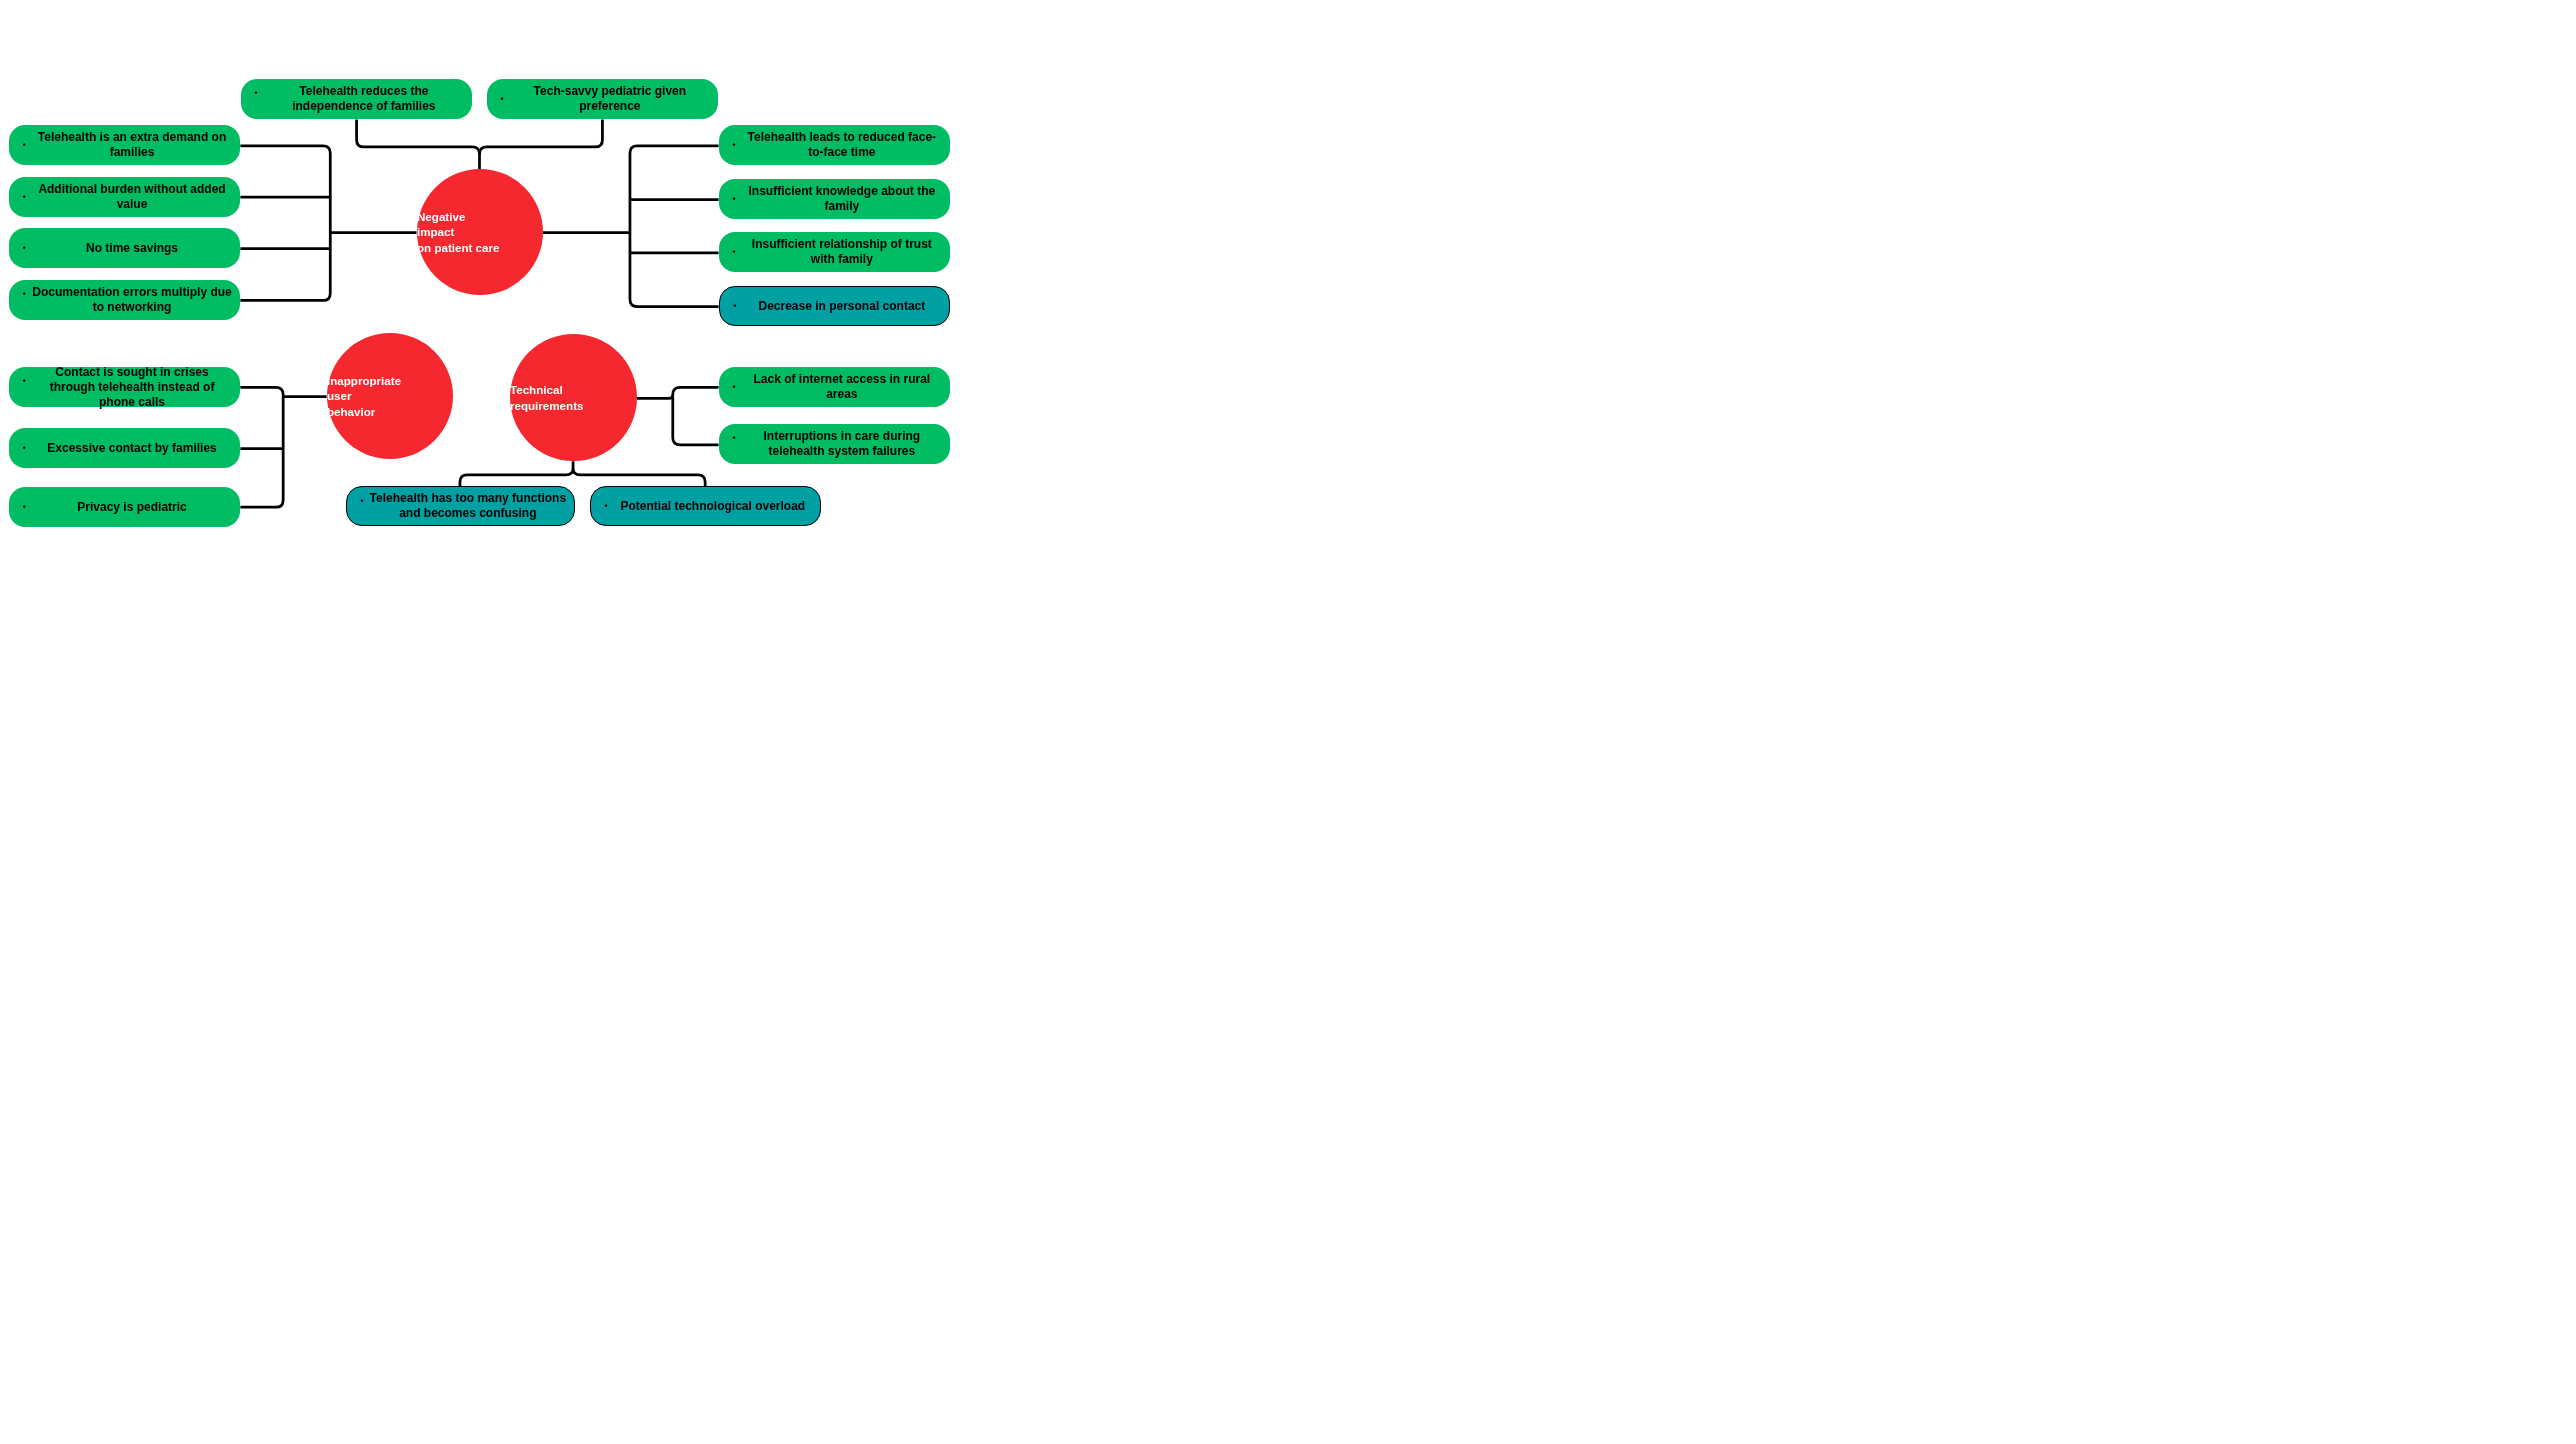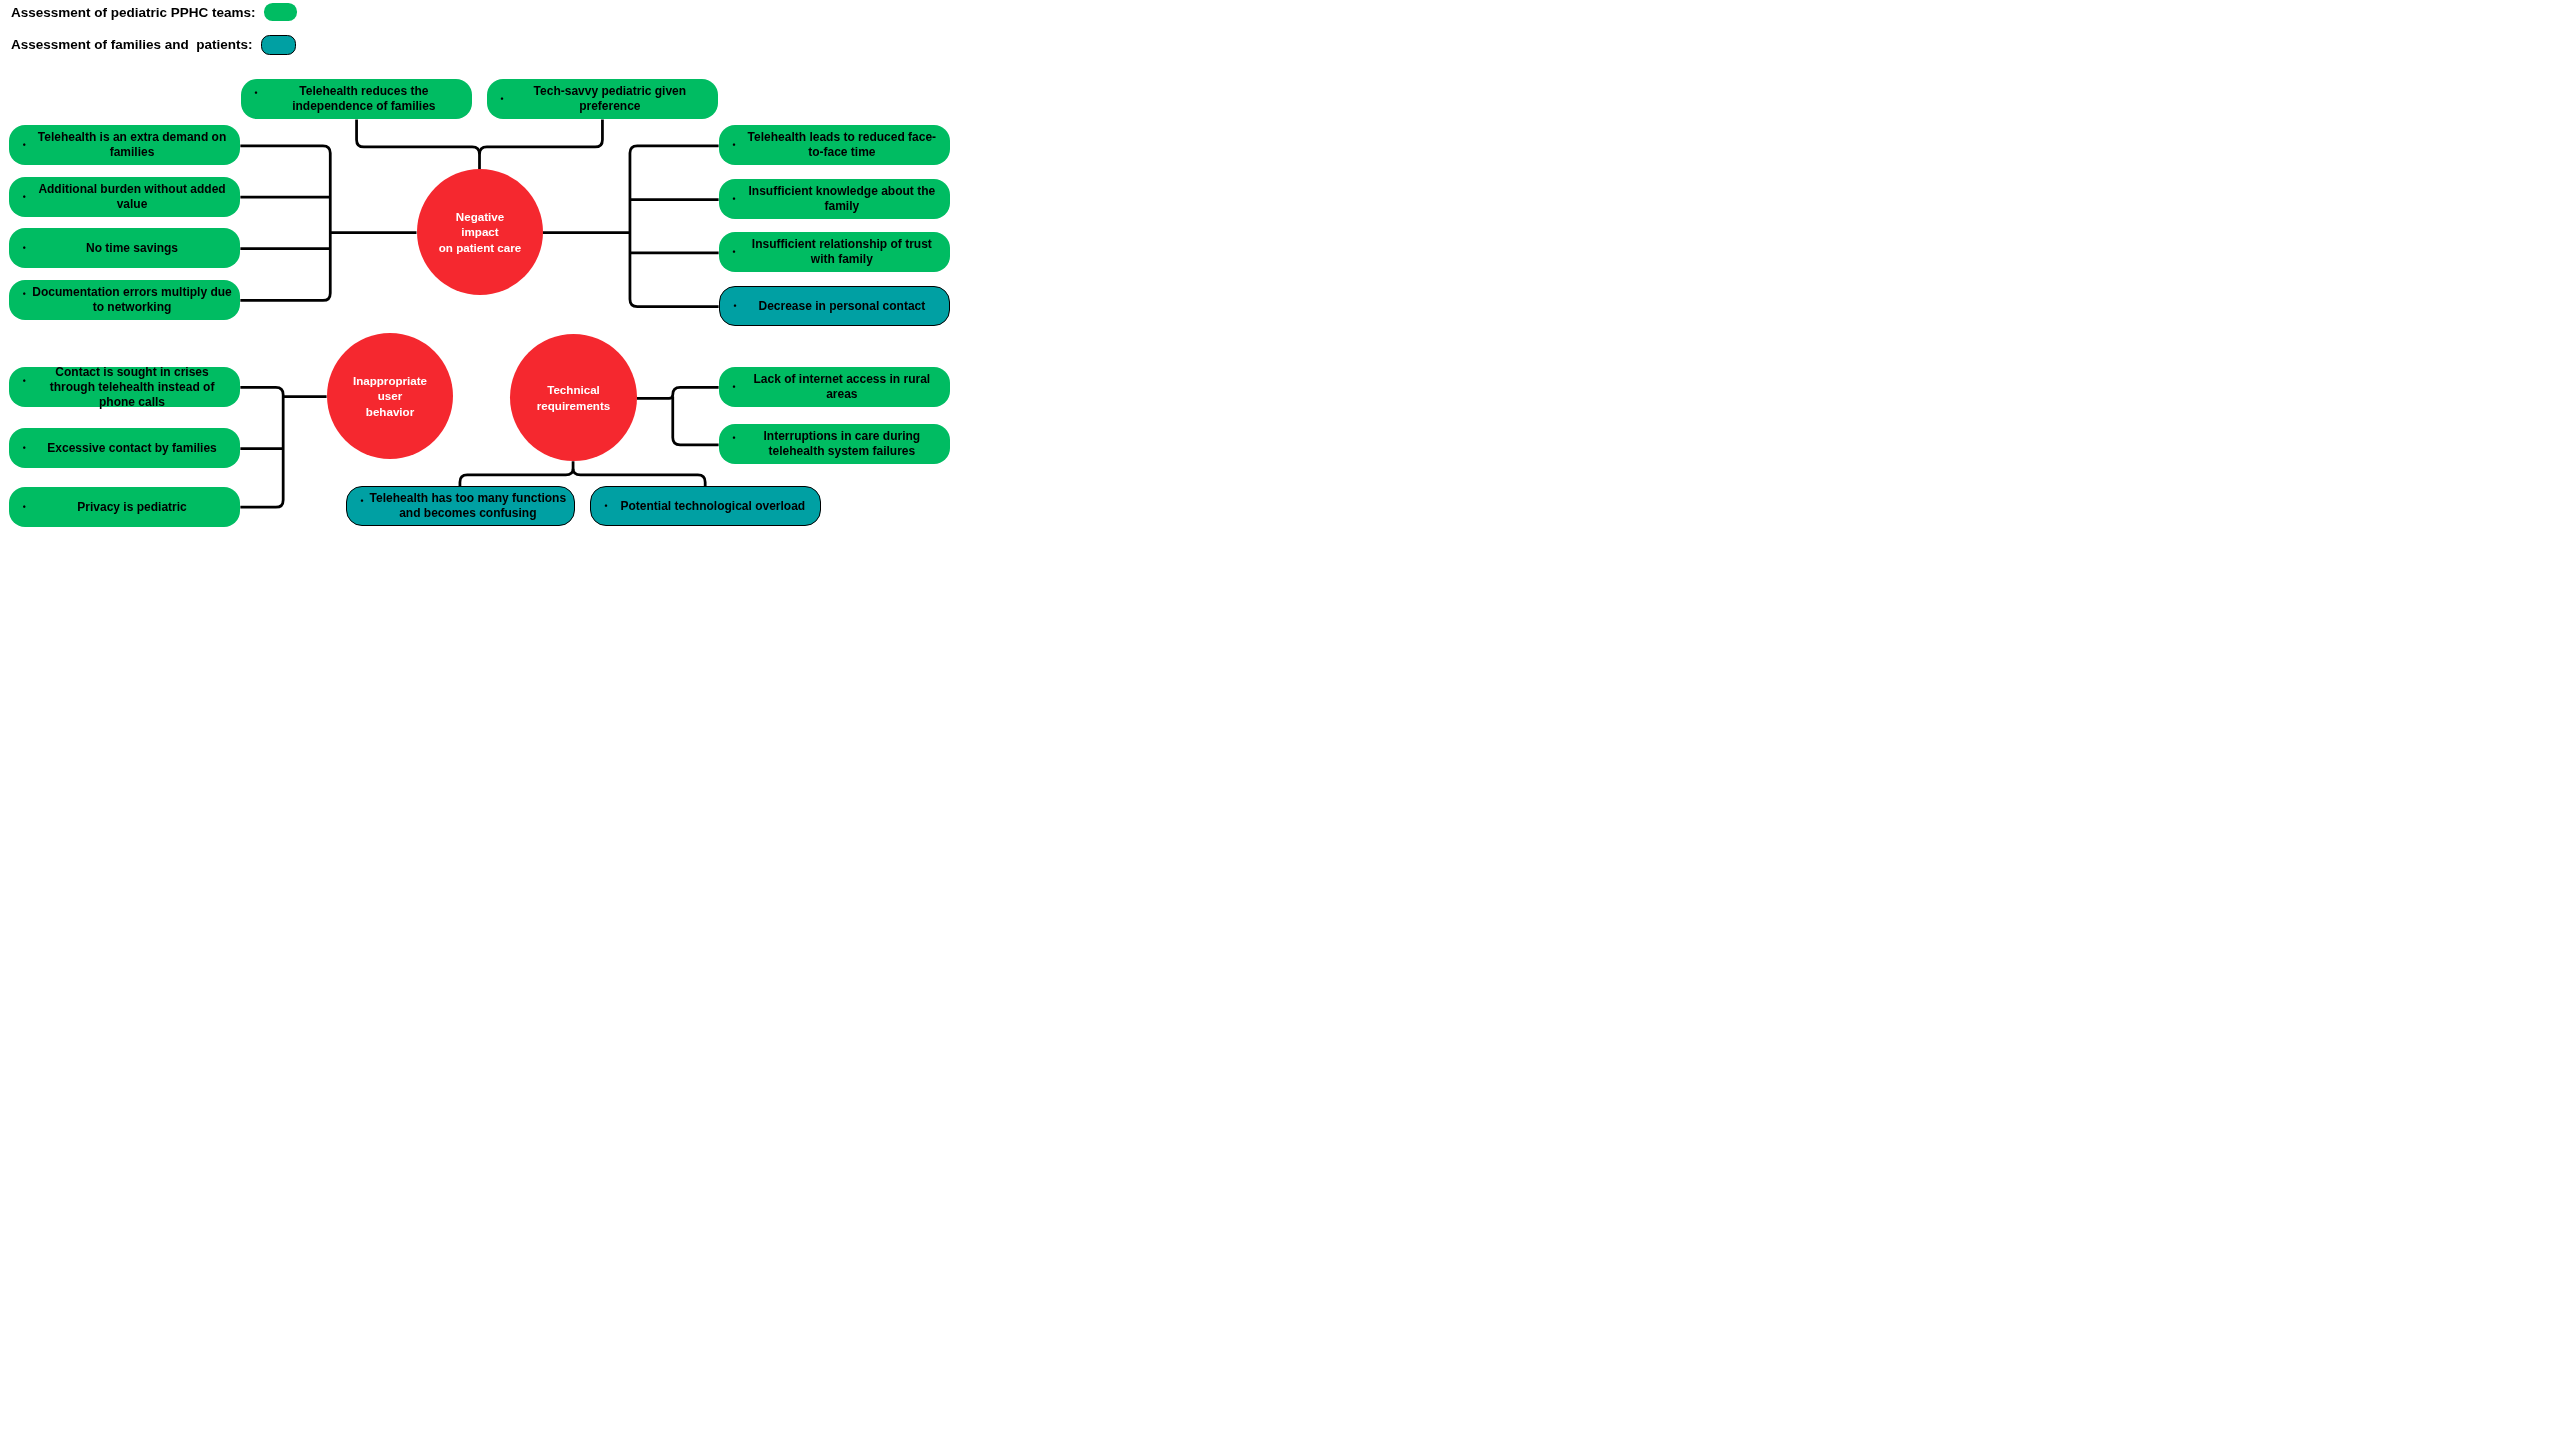--- a/index.html
+++ b/index.html
@@ -24,38 +24,28 @@
        box-sizing:border-box;padding:1.2px 7.3px 1.2px 22px;}
   .box.team{background:#00BC62;}
   .box.family{background:#00A0A3;border:1.8px solid #000;}
   .box .lbl{font-size:12px;font-weight:bold;color:#000;line-height:1.25;}
   .bullet{position:absolute;left:13.5px;top:50%;transform:translateY(-55%);
           font-size:8.6px;font-weight:bold;color:#000;}
   .box.tl .bullet{top:36%;}
 
   
   .circle{position:absolute;border-radius:50%;background:#F5282F;
-          display:flex;flex-direction:column;align-items:center;justify-content:center;}
+          display:flex;flex-direction:column;align-items:flex-start;justify-content:center;}
   .circle .cl{display:block;color:#fff;font-size:11.6px;font-weight:bold;line-height:1.3;text-align:center;}
 </style>
 </head>
 <body>
 
 <div id="canvas">
 
-  <div class="legend">
-    <div class="legend-row">
-      <span class="legend-label">Assessment of pediatric PPHC teams:</span>
-      <span class="legend-pill pill-team"></span>
-    </div>
-    <div class="legend-row">
-      <span class="legend-label">Assessment of families and  patients:</span>
-      <span class="legend-pill pill-family"></span>
-    </div>
-  </div>
 
   <svg id="wires" viewBox="0 0 1568 879" xmlns="http://www.w3.org/2000/svg">
 
     <path d="M 583 195 V 228 Q 583 240 595 240 H 772 Q 784 240 784 252 V 277"></path>
     <path d="M 985 195 V 228 Q 985 240 973 240 H 796 Q 784 240 784 252"></path>
 
     <path d="M 393 238 H 528 Q 540 238 540 250 V 479 Q 540 491 528 491 H 393"></path>
     <path d="M 393 322 H 540"></path>
     <path d="M 393 406 H 540"></path>
     <path d="M 540 380 H 681"></path>

